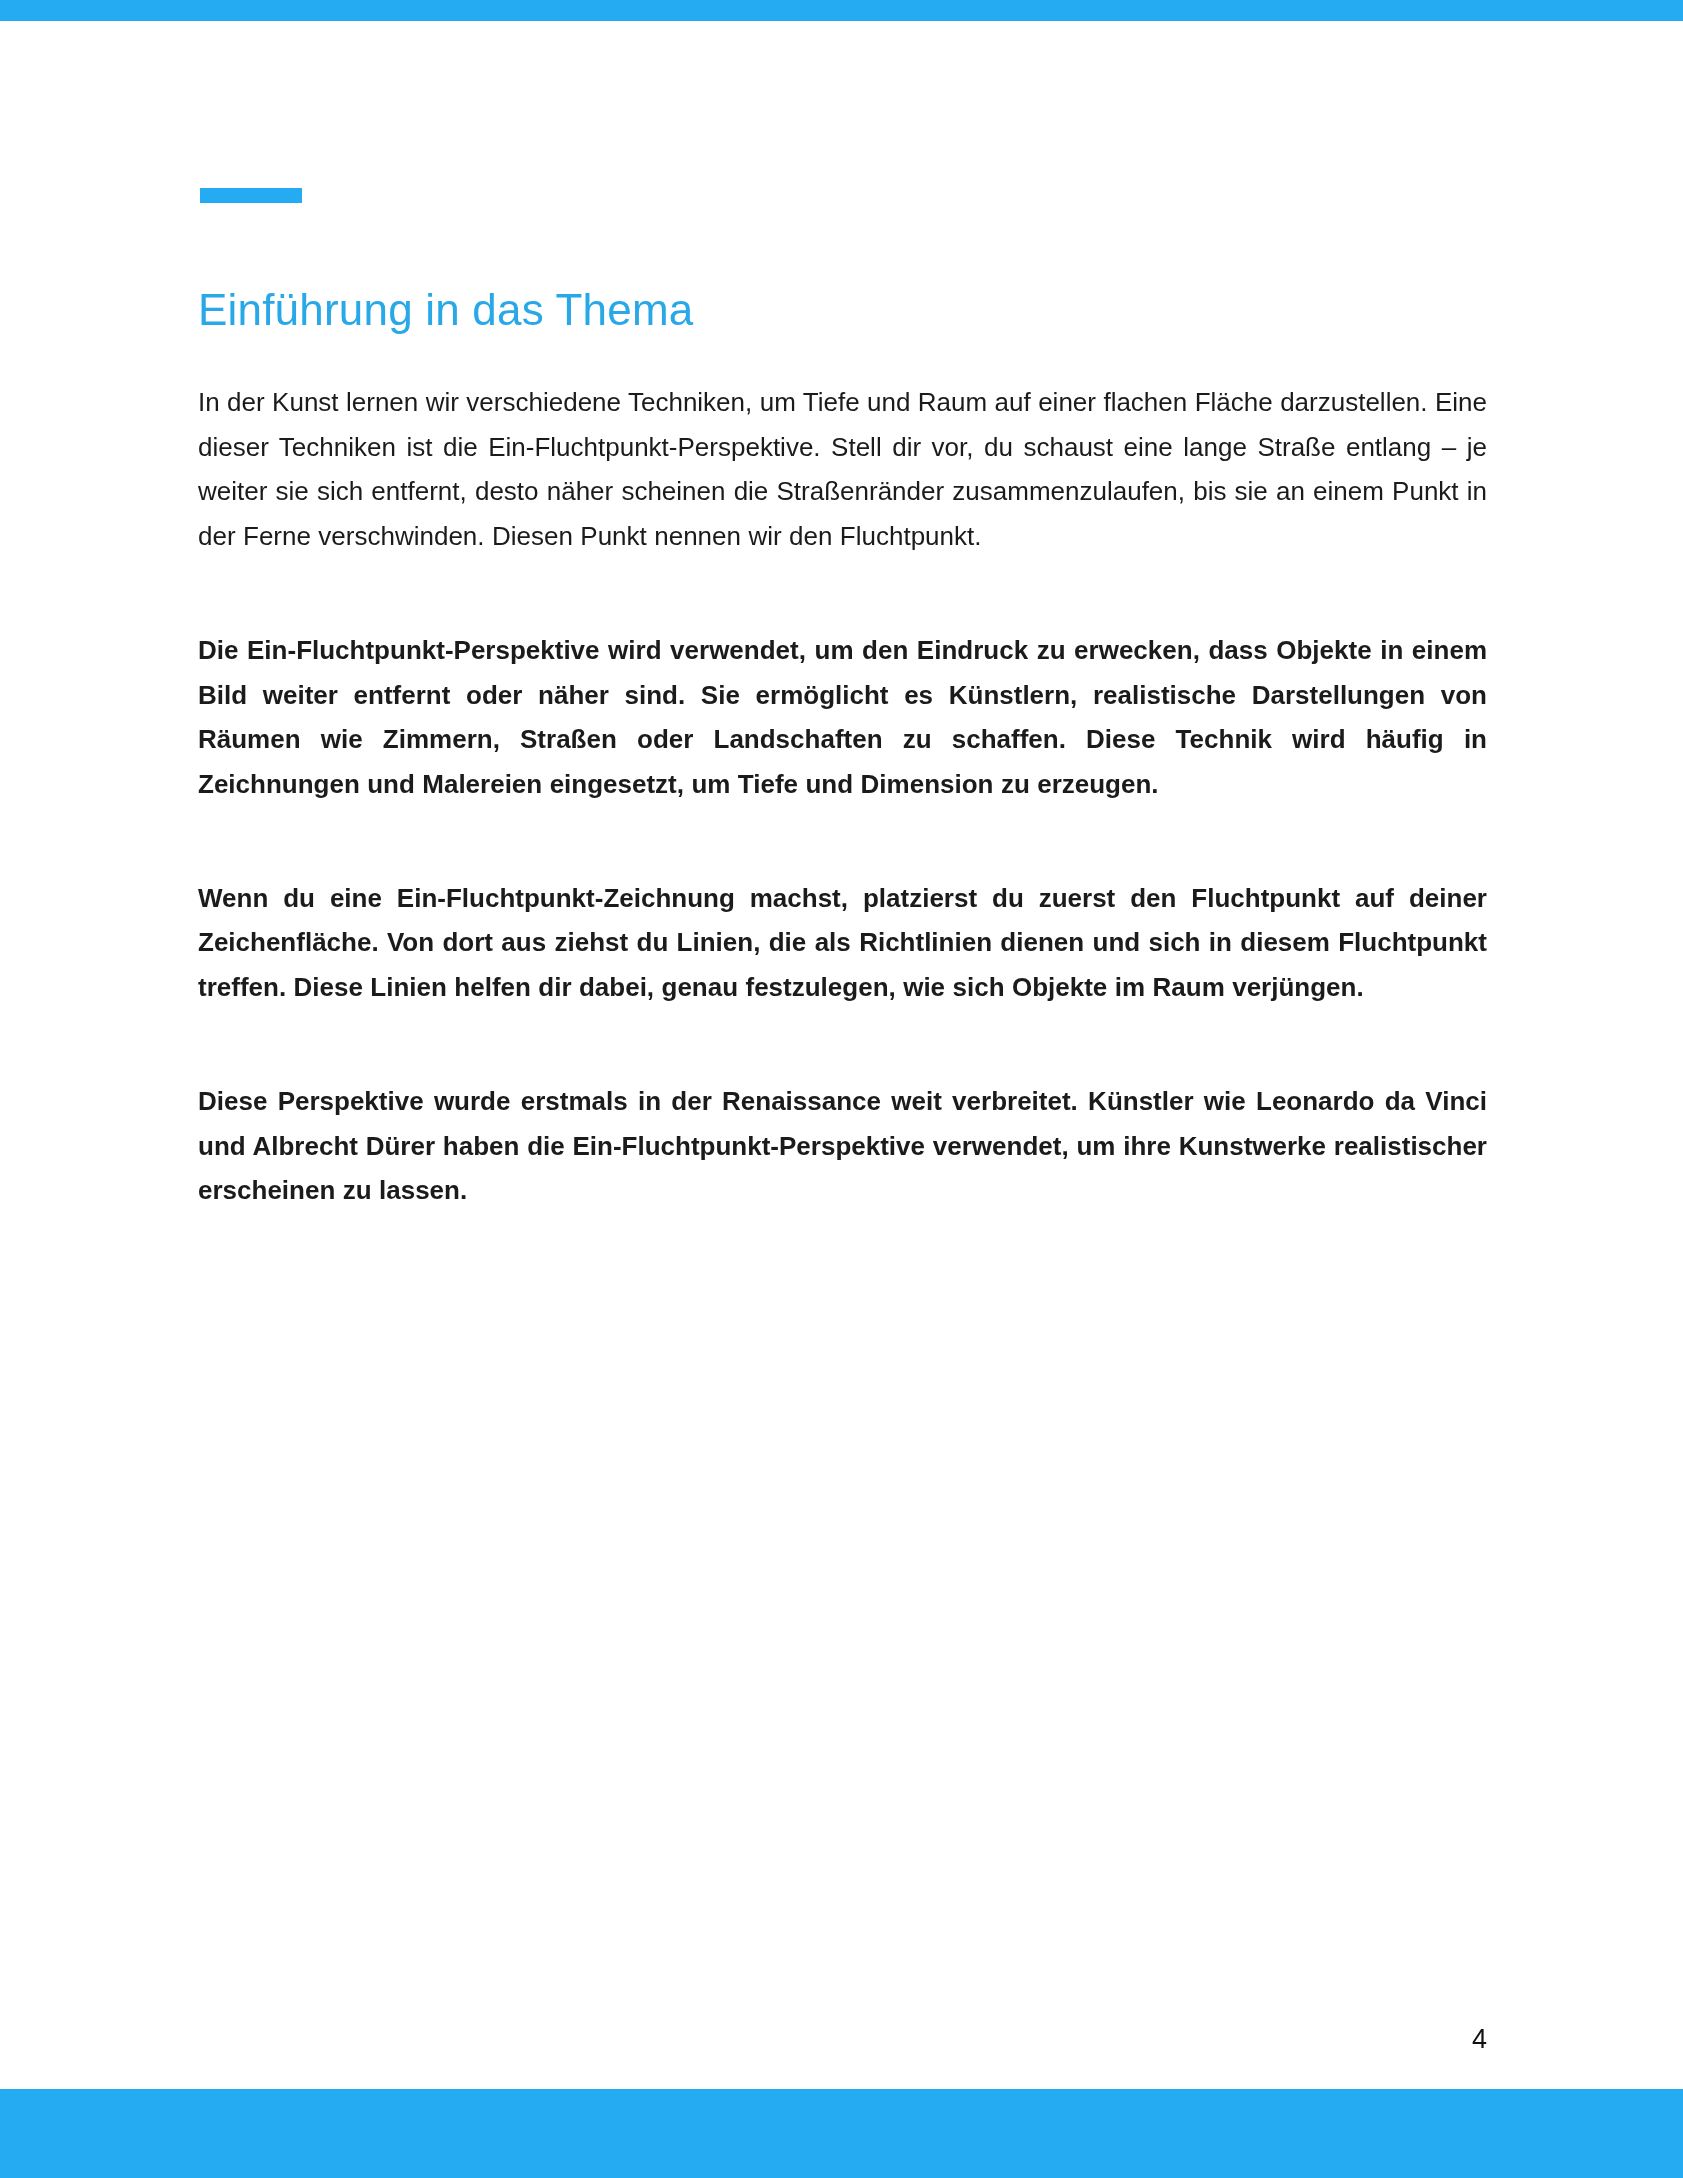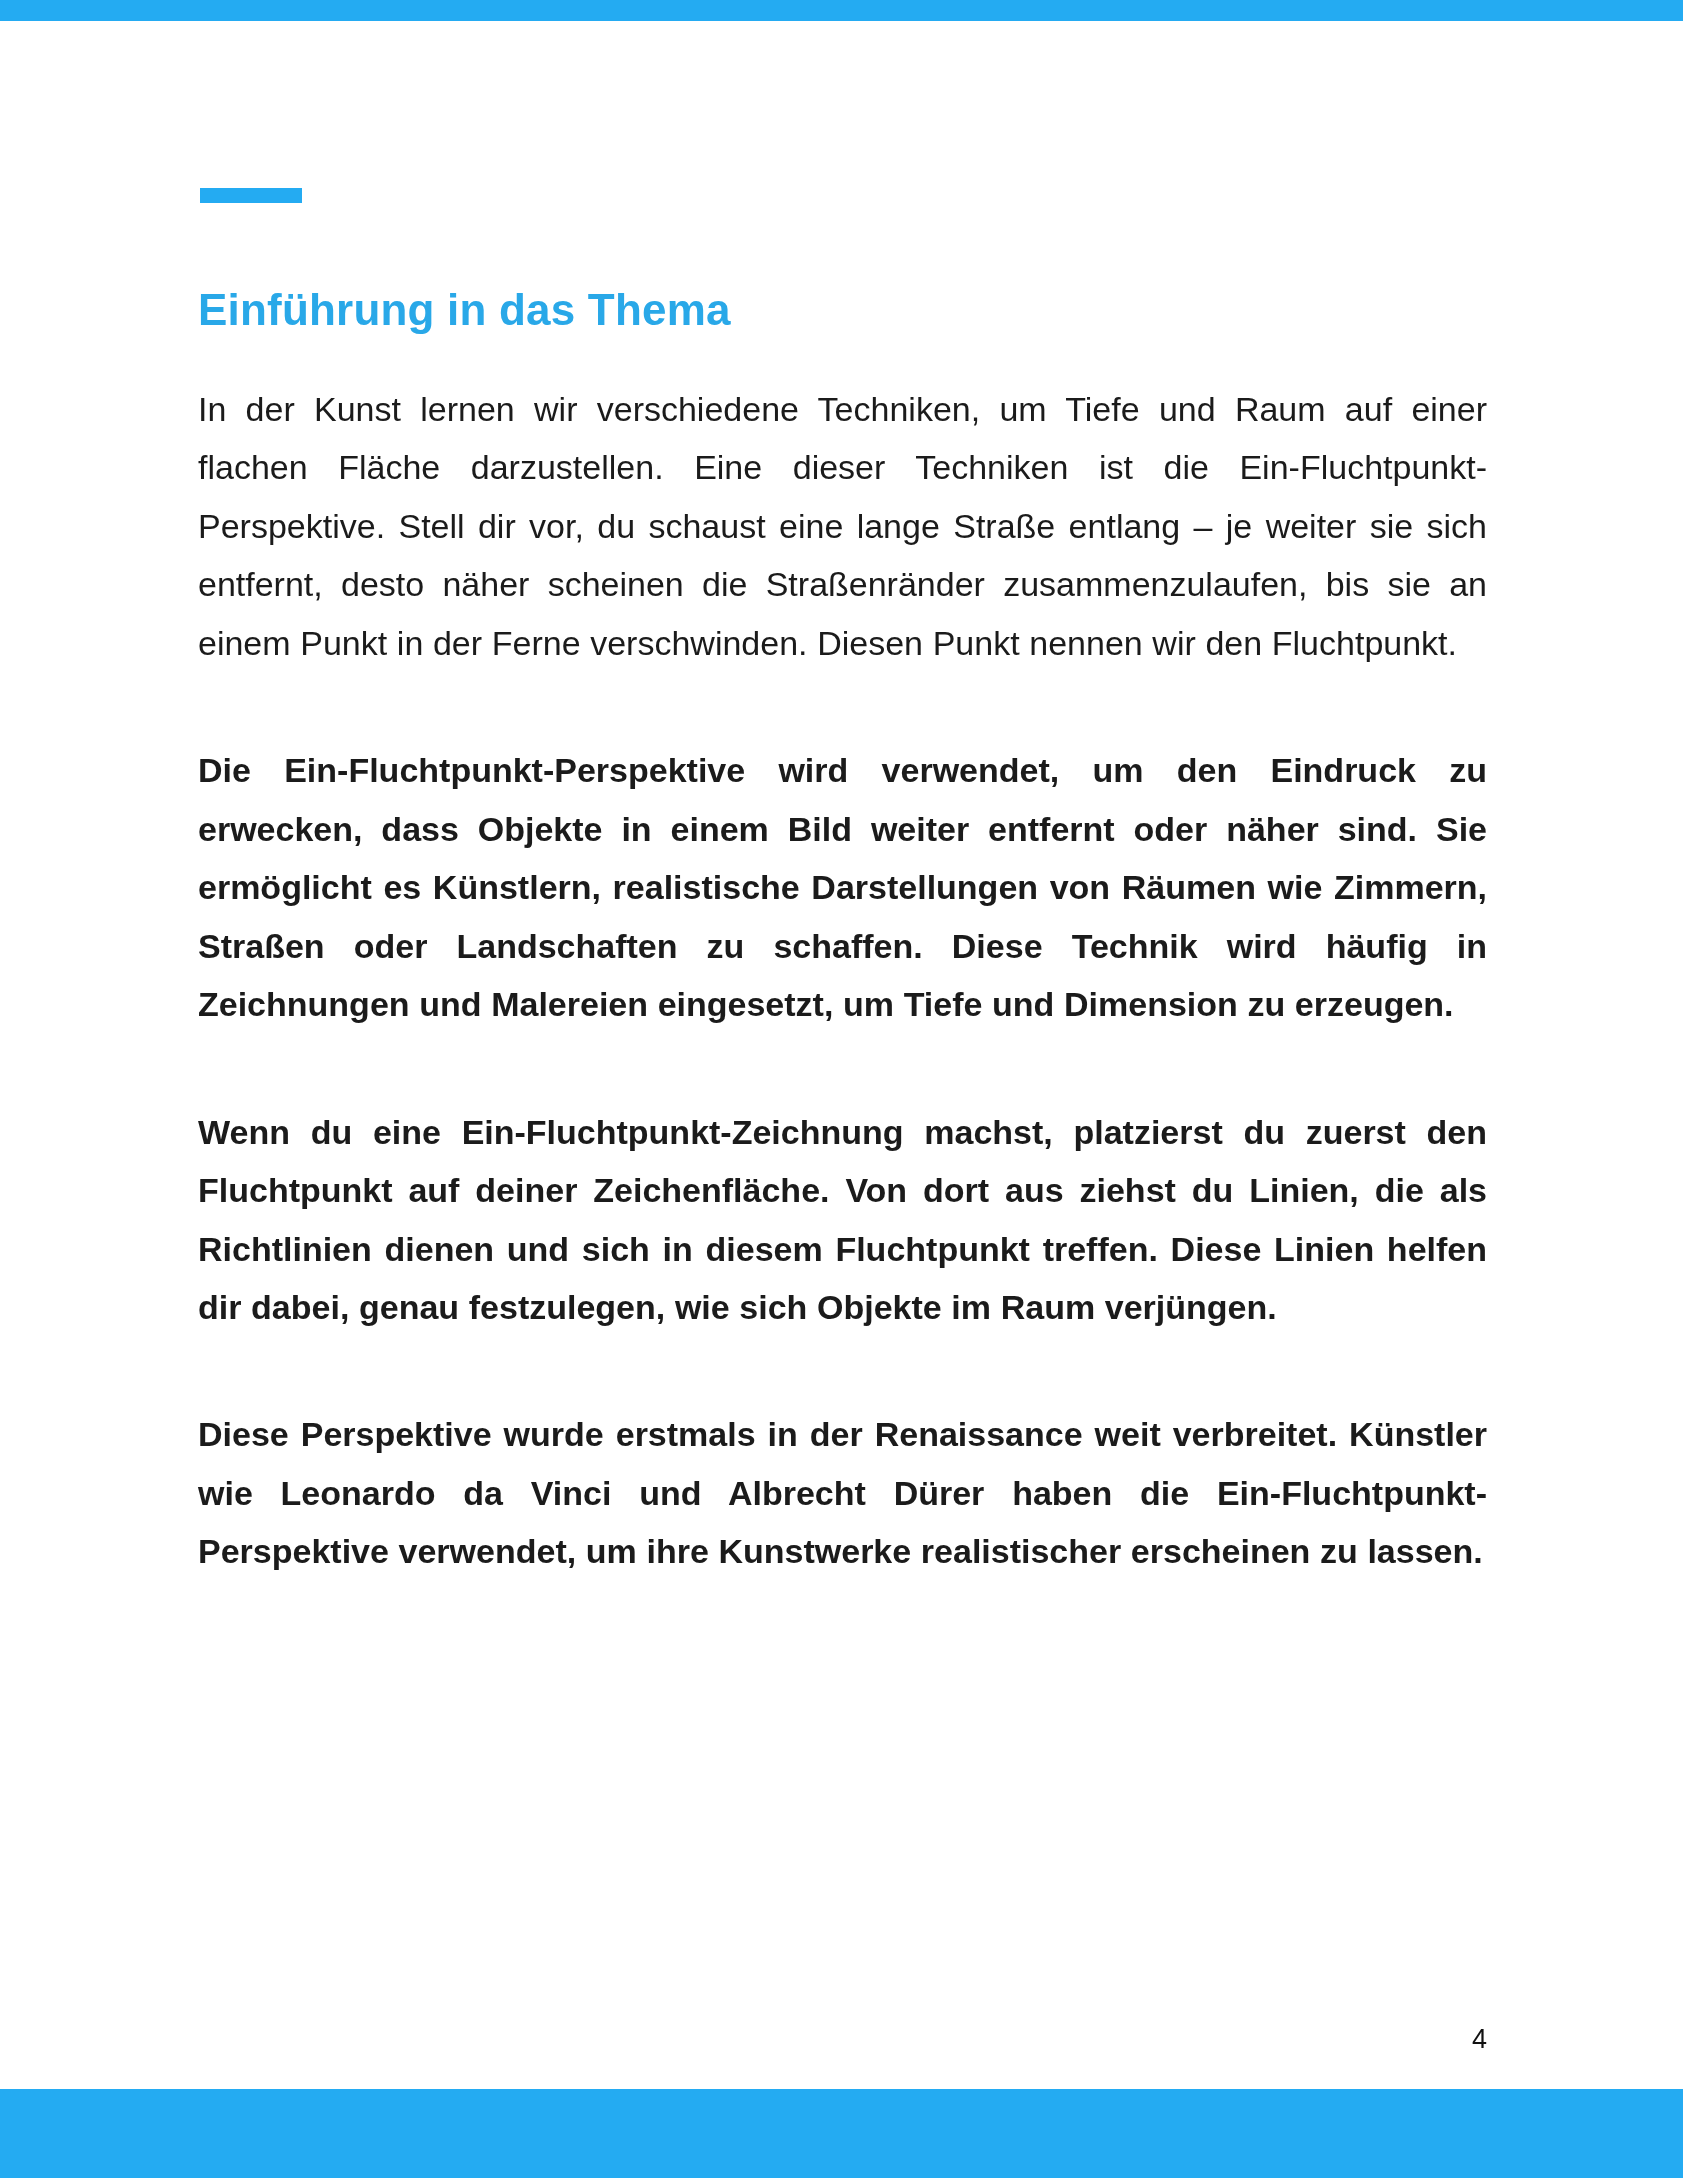--- a/index.html
+++ b/index.html
@@ -57,33 +57,33 @@
   .content {
     position: absolute;
     top: 284px;
     left: 198px;
     width: 1289px;
   }
 
   .page-title {
     color: #29A8E8;
     font-size: 44px;
-    font-weight: 700;
+    font-weight: 400;
     letter-spacing: 0.2px;
     line-height: 1.18;
     white-space: nowrap;
   }
 
   .body-copy {
     margin-top: 44px;
   }
 
   .body-copy p {
     color: #1b1b1b;
-    font-size: 34px;
+    font-size: 26px;
     line-height: 1.72;
     text-align: justify;
     text-justify: inter-word;
     word-spacing: 0.2px;
   }
 
   .body-copy p + p {
     margin-top: 69px;
     font-weight: bold;
   }

